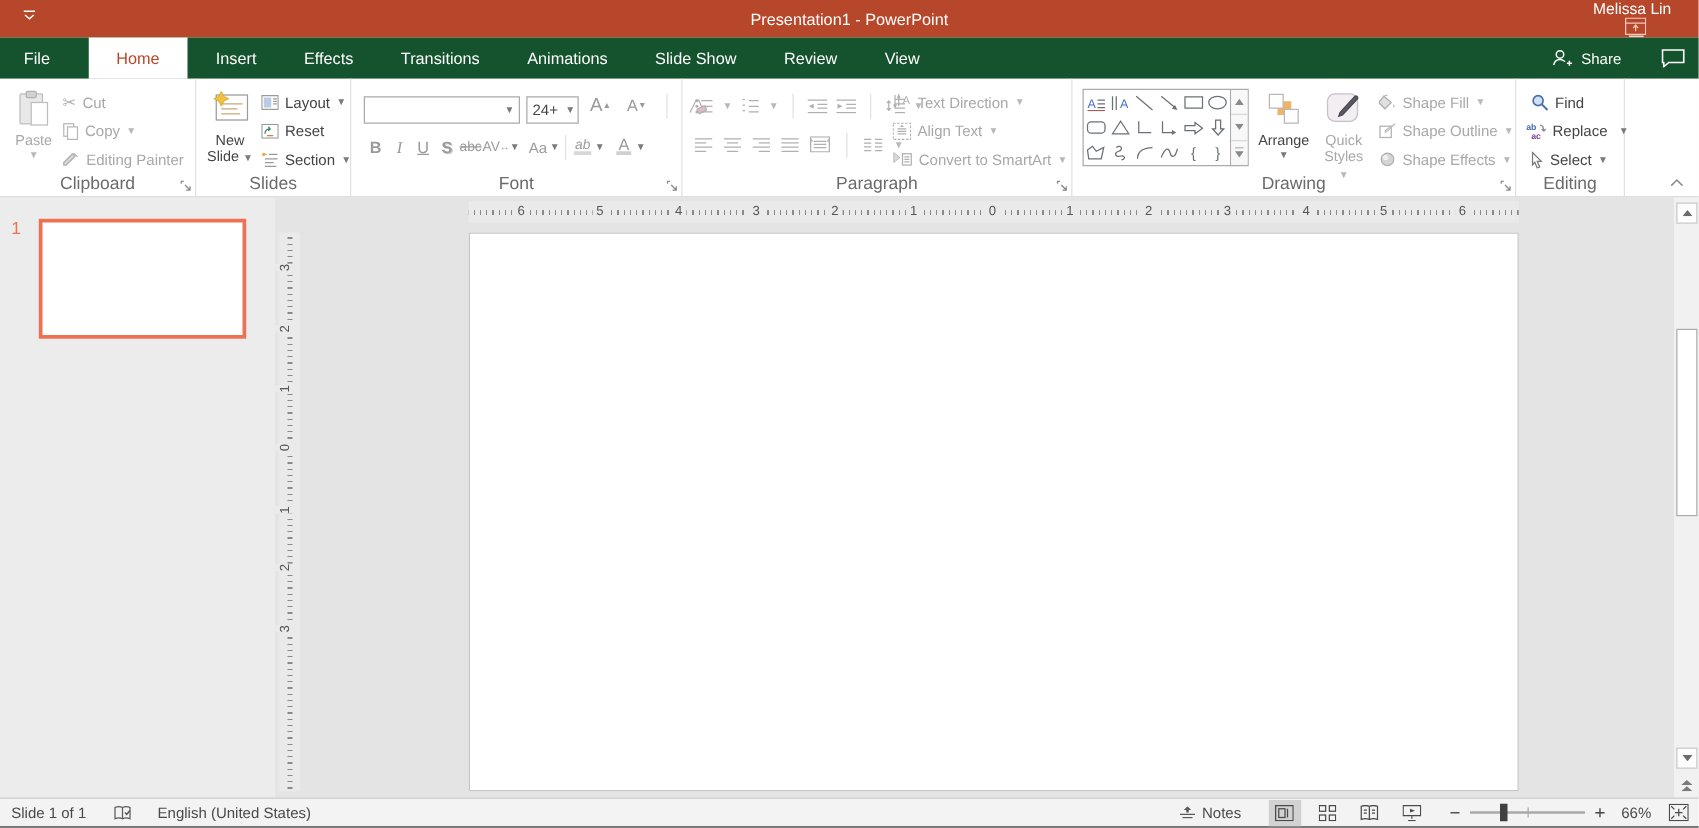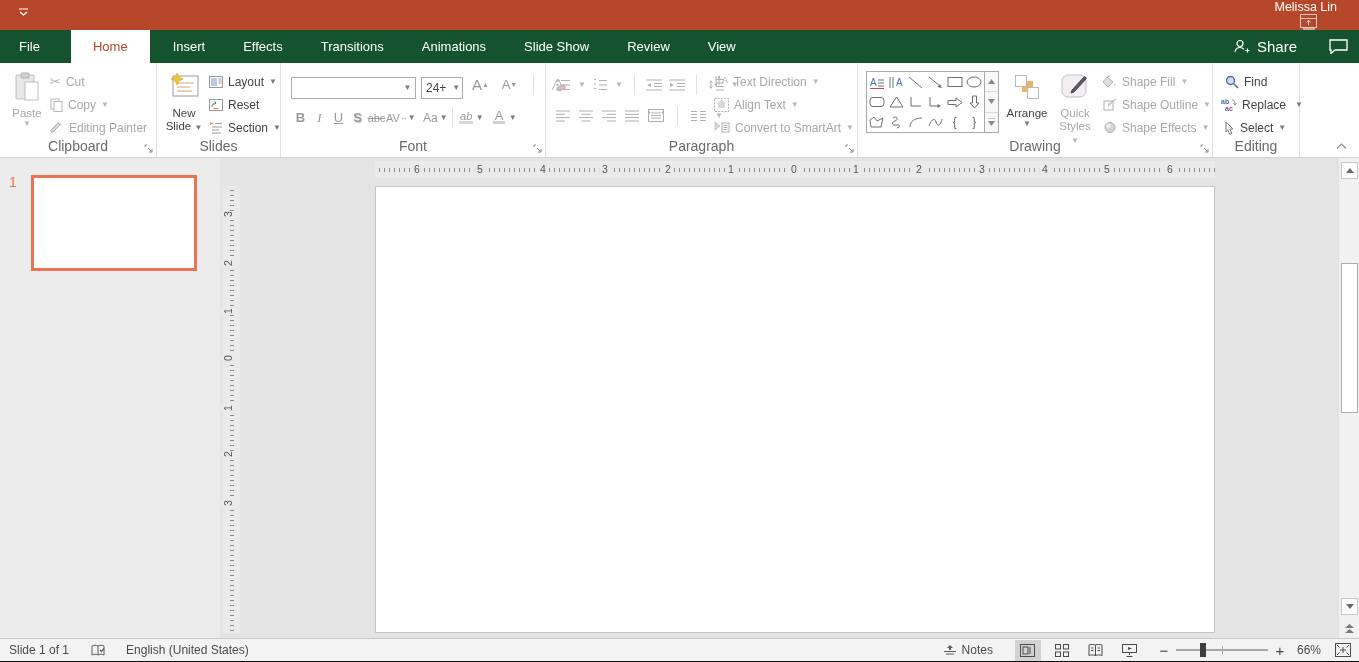--- a/index.html
+++ b/index.html
@@ -16,21 +16,21 @@
   .winbtn { width:30px; height:30px; display:flex; align-items:center; justify-content:center; margin-right:16px; }
   .winbtn:last-child { margin-right:8px; }
 
   
   .tabrow { position:relative; height:33px; background:#14532d; display:flex; align-items:stretch; }
   .tab { color:#fff; font-size:13px; display:flex; align-items:center; padding:0 15px; margin-left:8px; }
   .tab.first { margin-left:2px; padding:0 17px; }
   .tab.active { background:#fff; color:#B7472A; margin-left:14px; padding:0 22px; }
   .tellme { display:flex; align-items:center; gap:7px; color:#fff; font-size:13px; margin-left:16px; padding:0 6px; }
   .tabrow-right { position:absolute; right:0; top:0; height:33px; display:flex; align-items:center; }
-  .share { display:flex; align-items:center; gap:7px; color:#fff; font-size:15px; margin-right:26px; }
+  .share { display:flex; align-items:center; gap:7px; color:#fff; font-size:12px; margin-right:26px; }
 
   
   .ribbon { position:relative; height:95px; background:#fff; border-bottom:1px solid #d4d4d4; display:flex; }
   .group { position:relative; border-right:1px solid #e1e1e1; height:100%; }
   .group-label { position:absolute; bottom:3px; left:0; right:0; text-align:center; color:#6a6a6a; font-size:14px; }
   .launcher { position:absolute; bottom:4px; right:3px; }
   .g-clipboard { width:157px; } .g-slides { width:124px; } .g-font { width:265px; }
   .g-paragraph { width:312px; } .g-drawing { width:355px; } .g-editing { width:87px; }
   .g-tail { width:59px; border-right:none; position:relative; }
   .collapse { position:absolute; right:12px; bottom:8px; }
@@ -105,20 +105,21 @@
 <body>
 
 <div class="app">
 
   <div class="titlebar">
     <span class="qat">
       <svg width="11" height="9" viewBox="0 0 11 9">
           <path d="M1 1h9M2 4l3.5 3L9 4" stroke="#fff" stroke-width="1.2" fill="none"></path>
         </svg>
     </span>
+    <span class="title">Presentation1  -  PowerPoint</span>
     <div class="tb-right">
       <span class="username">Melissa Lin</span>
       <span class="winbtn">
         <svg width="17" height="14" viewBox="0 0 17 14">
             <rect x="0.5" y="0.5" width="16" height="13" fill="none" stroke="#f0c9bd"></rect>
             <path d="M0.5 4.5h16" stroke="#f0c9bd"></path>
             <path d="M8.5 11V6.5M6.5 8.5L8.5 6l2 2.5" stroke="#f0c9bd" fill="none"></path>
           </svg>
       </span>
       <span class="winbtn">

